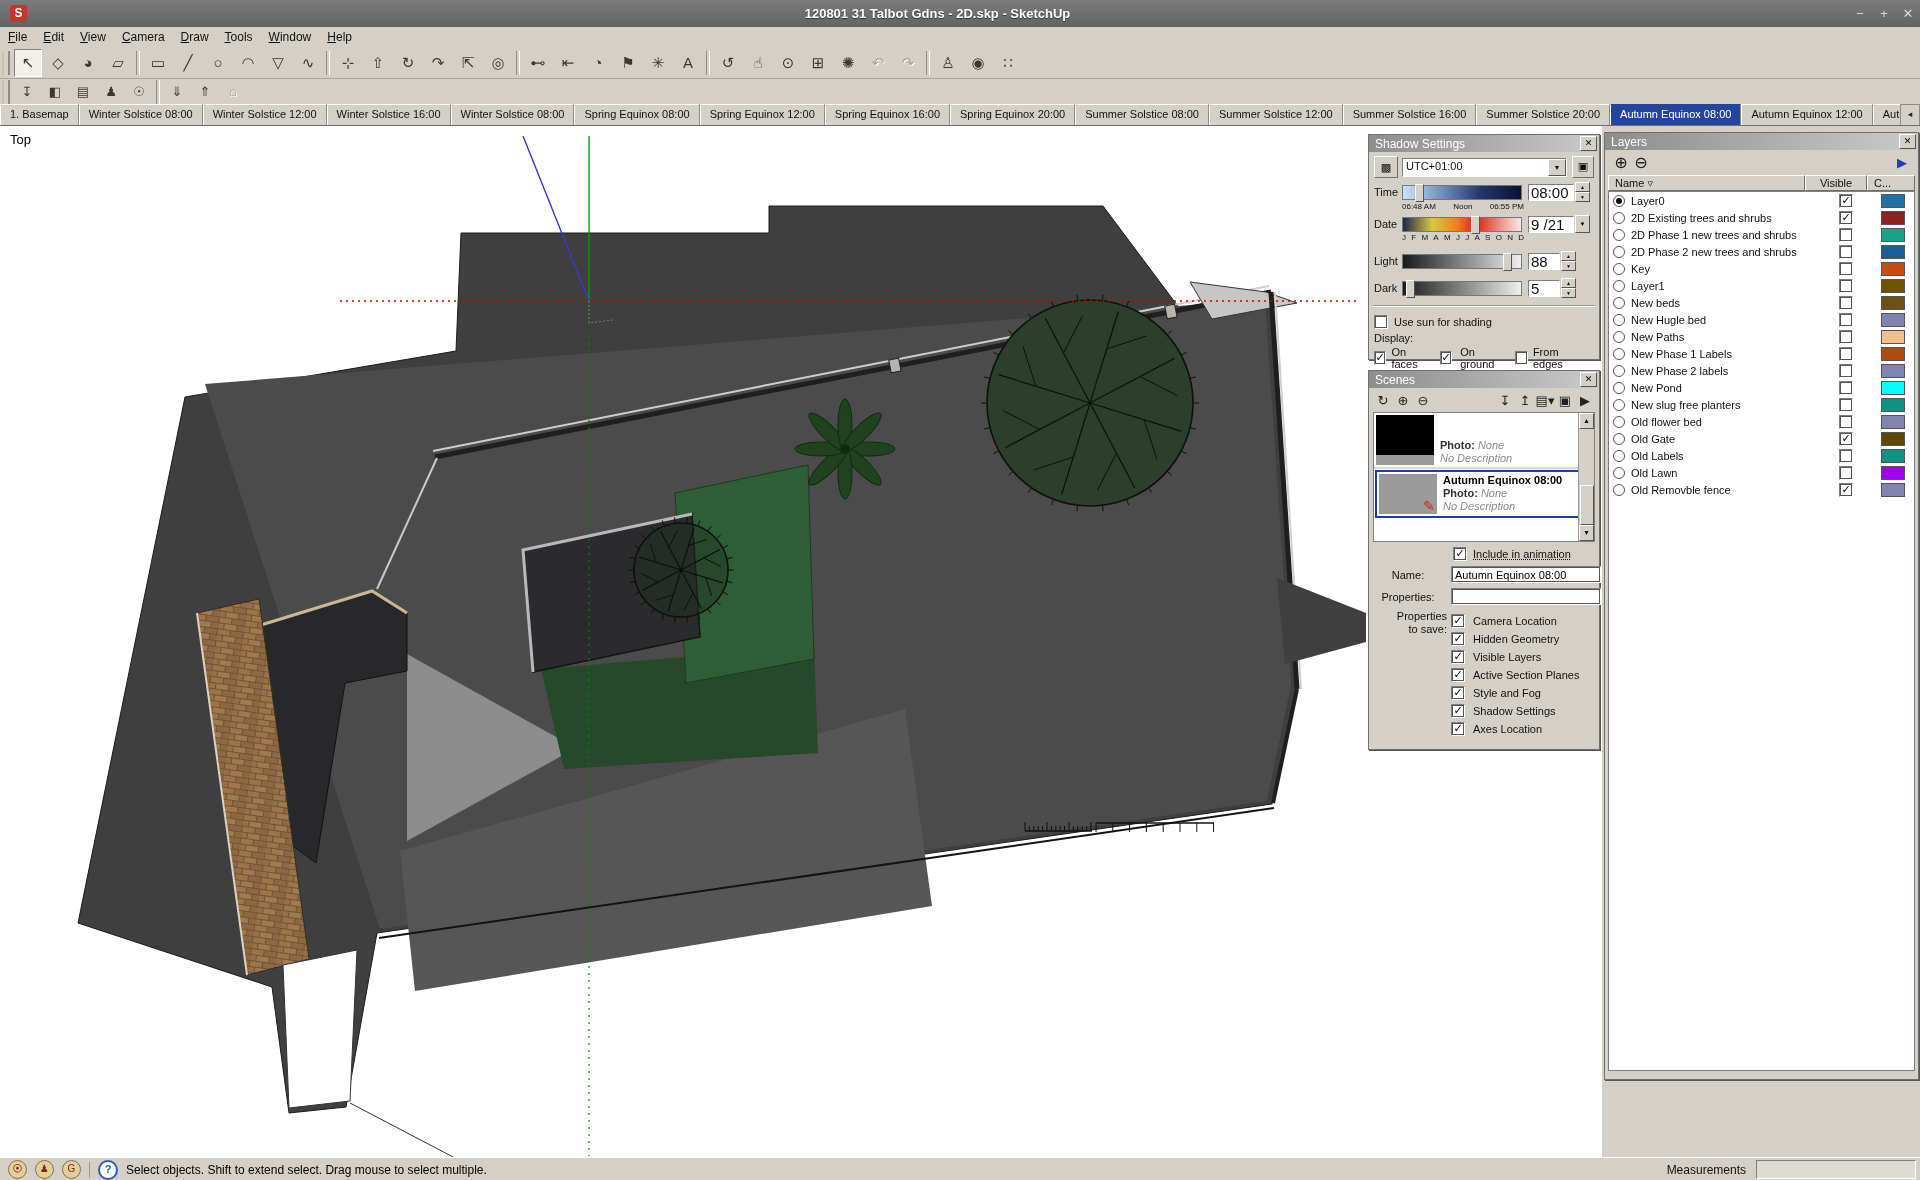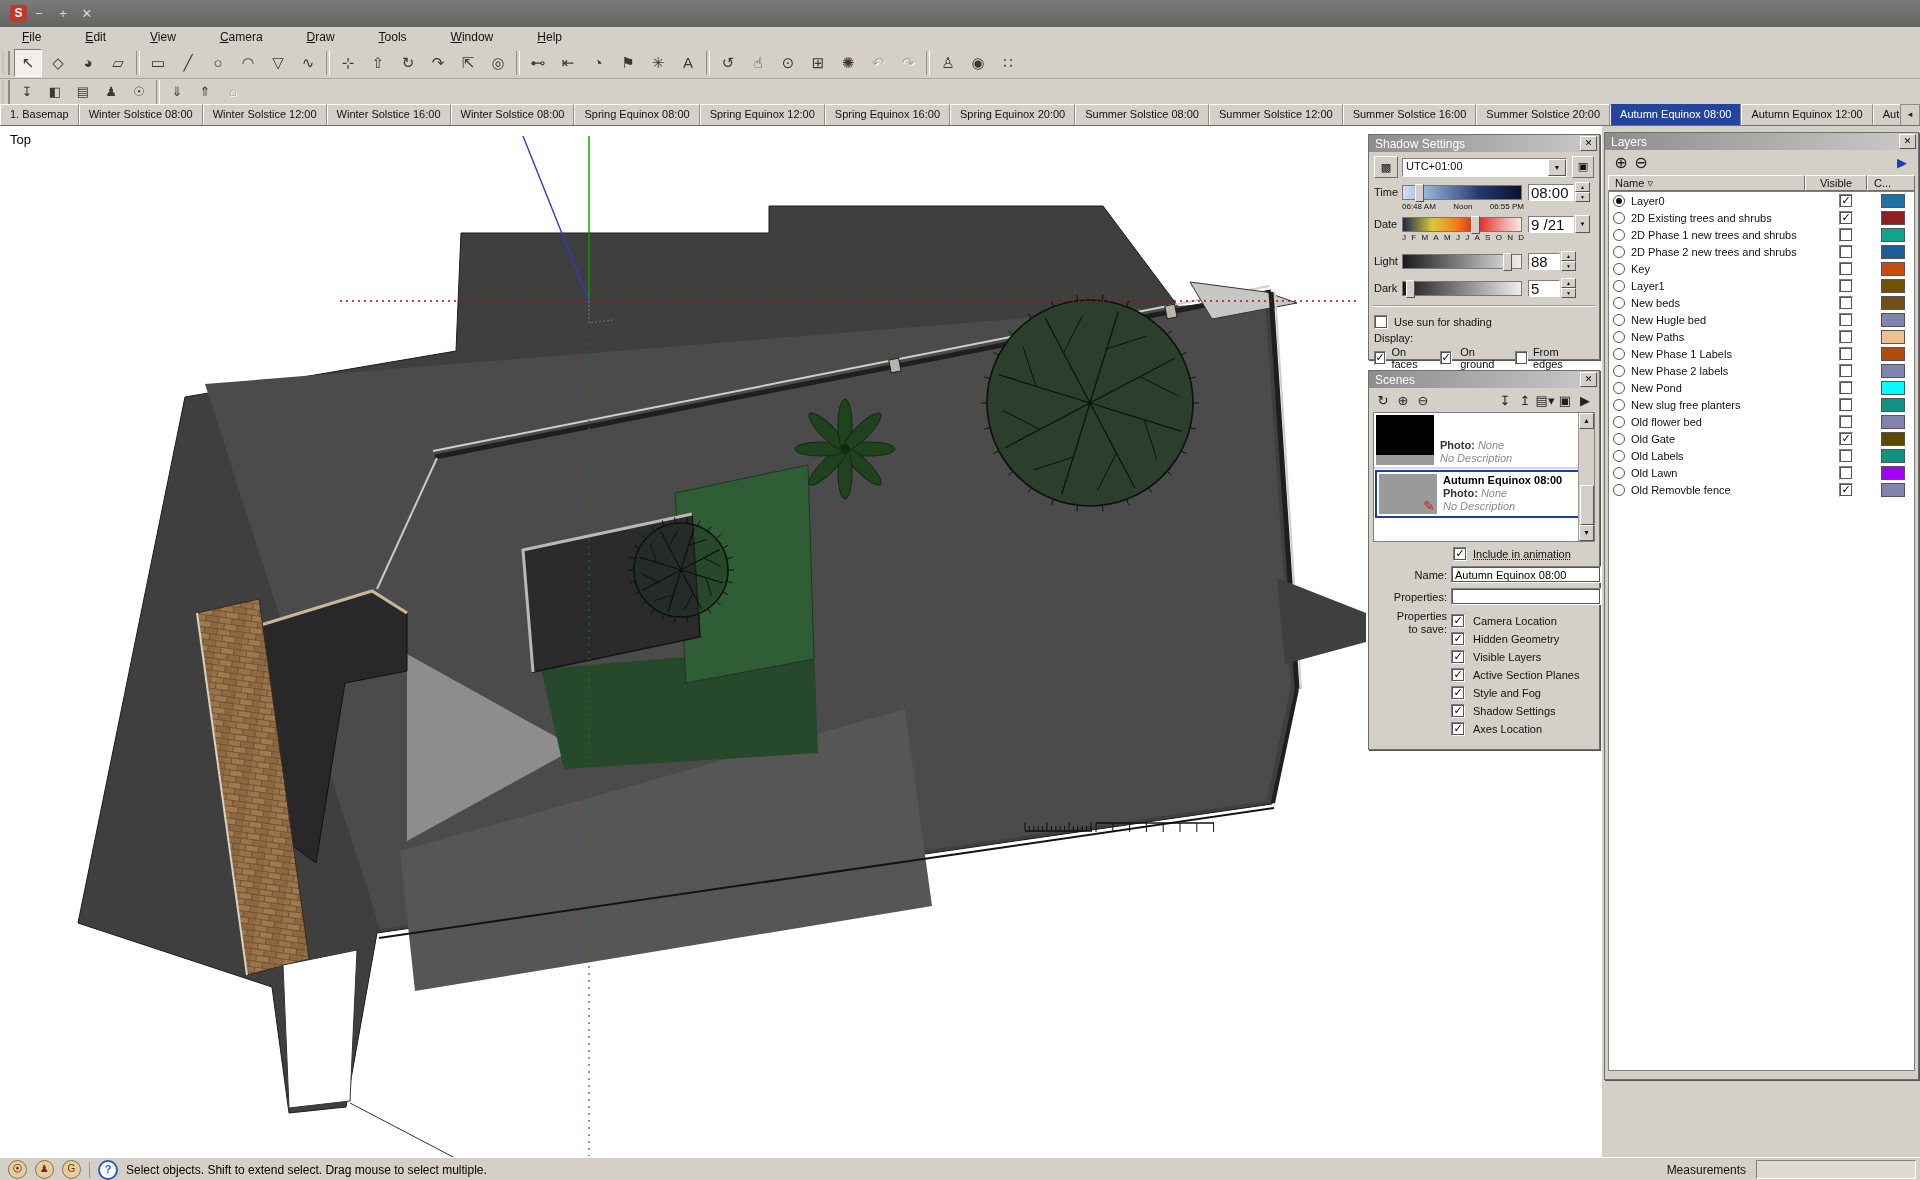--- a/index.html
+++ b/index.html
@@ -8,21 +8,21 @@
   #titlebar{position:absolute;left:0;top:0;width:1920px;height:27px;
     background:linear-gradient(#7b7b7b,#636363);display:flex;align-items:center;}
   #logo{width:17px;height:17px;margin-left:10px;border-radius:3px;background:#c0392b;
     color:#fff;font-weight:bold;font-size:12px;text-align:center;line-height:17px;}
   #wtitle{flex:1;text-align:center;color:#fdfdfd;font-weight:bold;font-size:13px;
     text-shadow:0 1px 1px #333;}
   .winctl{color:#d9d9d9;font-size:13px;width:24px;text-align:center;cursor:default;}
   
   #menubar{position:absolute;left:0;top:27px;width:1920px;height:20px;background:#d4d0c8;
     border-bottom:1px solid #b8b4ac;display:flex;align-items:center;font-size:12px;}
-  .menu-item{padding:2px 22px;color:#111;}
+  .menu-item{padding:2px 8px;color:#111;}
   .menu-item::first-letter{text-decoration:underline;}
   
   .tb{position:absolute;left:0;width:1920px;background:#d4d0c8;display:flex;align-items:center;}
   #tb1{top:47px;height:31px;border-bottom:1px solid #aaa69e;}
   #tb2{top:79px;height:25px;border-bottom:1px solid #aaa69e;}
   .tbtn{width:26px;height:26px;margin:1px 1px;display:flex;align-items:center;justify-content:center;
     border:1px solid transparent;}
   #tb2 .tbtn{width:24px;height:22px;}
   .tbtn .glyph{font-size:15px;color:#42372a;}
   #tb2 .tbtn .glyph{font-size:13px;}
@@ -92,21 +92,21 @@
   .sname{font-weight:bold;color:#000;}
   .sgray{color:#8a8a8a;font-style:italic;}
   .sphoto b{color:#333;font-weight:bold;font-style:normal;}
   .vsb{position:absolute;right:0;top:0;width:15px;height:100%;background:#d4d0c8;
     border-left:1px solid #999;}
   .vsb .ar{height:14px;font-size:7px;text-align:center;line-height:14px;background:#d4d0c8;
     border:1px solid;border-color:#fff #555 #555 #fff;}
   .vsb .th{position:absolute;left:1px;top:72px;width:12px;height:38px;background:#d4d0c8;
     border:1px solid;border-color:#fff #555 #555 #fff;}
   .frow{display:flex;align-items:center;margin:5px 6px 0 0;}
-  .flbl{width:78px;text-align:right;padding-right:4px;flex:none;}
+  .flbl{width:78px;text-align:center;padding-right:4px;flex:none;}
   .ftxt{flex:1;height:15px;font-size:11px;padding:0 3px;
     font-family:"Liberation Sans",sans-serif;}
   input.ftxt{border:1px solid;border-color:#7f7f7f #fff #fff #7f7f7f;outline:1px solid #555;
     outline-offset:-2px;background:#fff;}
   .prow{display:flex;align-items:center;margin:4px 0 0 84px;}
   .prow .cb{margin-right:8px;flex:none;}
   
   #layers-panel{left:1604px;top:132px;width:313px;height:946px;}
   #layers-tools{display:flex;align-items:center;height:25px;padding:0 6px;}
   #layers-head{display:flex;margin:0 3px;height:16px;}
@@ -129,20 +129,21 @@
   #meas-label{margin-left:auto;color:#111;}
   #meas-box{width:158px;height:17px;margin:0 4px 0 10px;background:#dedbd3;
     border:1px solid;border-color:#7f7f7f #fff #fff #7f7f7f;}
   #vplabel{position:absolute;left:10px;top:132px;font-size:13px;color:#000;}
 </style>
 </head>
 <body>
 
 <div id="titlebar">
   <div id="logo">S</div>
+  <div id="wtitle">120801 31 Talbot Gdns - 2D.skp - SketchUp</div>
   <div class="winctl">−</div>
   <div class="winctl">+</div>
   <div class="winctl">✕</div>
 </div>
 
 <div id="menubar">
     <span class="menu-item">File</span>
     <span class="menu-item">Edit</span>
     <span class="menu-item">View</span>
     <span class="menu-item">Camera</span>

